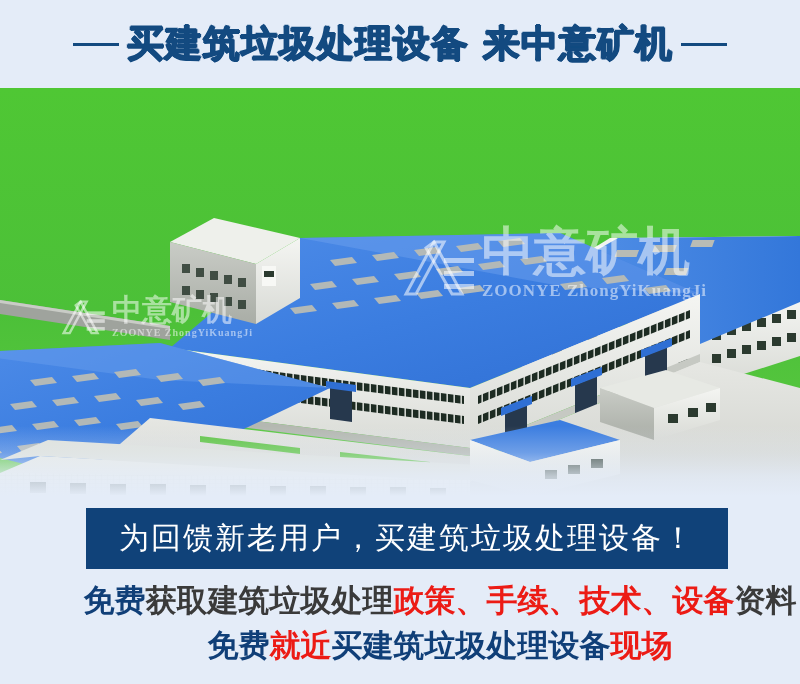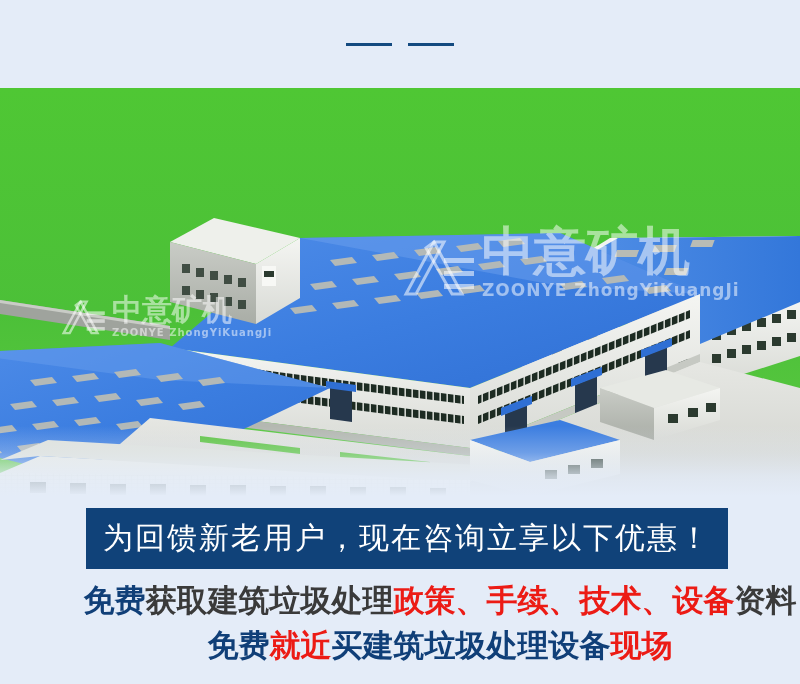--- a/index.html
+++ b/index.html
@@ -84,21 +84,21 @@
     display: flex;
     align-items: flex-end;
   }
   .wm .wm-mark {
     position: relative;
     display: inline-block;
     margin-right: 6px;
   }
   .wm .wm-text { display: inline-block; }
   .wm .wm-cn { display: block; line-height: 1; }
-  .wm .wm-en { display: block; line-height: 1.6; letter-spacing: 1px; }
+  .wm .wm-en { display: block; line-height: 1.6; letter-spacing: 1px; font-family: Liberation Serif, serif; }
 
   .wm-big  { left: 400px; top: 225px; }
   .wm-big .wm-cn { font-size: 52px; }
   .wm-big .wm-en { font-size: 17px; }
   .wm-small { left: 60px; top: 295px; }
   .wm-small .wm-cn { font-size: 30px; }
   .wm-small .wm-en { font-size: 10px; }
 
   
   .blue-banner {
@@ -139,20 +139,21 @@
   .seg-dark  { color: #3a3a3a; }
   .seg-red   { color: #ec1b15; }
 </style>
 </head>
 <body>
 
 <div class="page">
 
   <div class="header">
     <span class="header-rule left"></span>
+    <span class="header-title">买建筑垃圾处理设备 来中意矿机</span>
     <span class="header-rule right"></span>
   </div>
 
   <div class="photo">
     <svg viewBox="0 0 800 408" preserveAspectRatio="none">
       <defs>
         <linearGradient id="grassG" x1="0" y1="0" x2="0" y2="1">
           <stop offset="0%" stop-color="#4fc734"></stop>
           <stop offset="55%" stop-color="#4cc038"></stop>
           <stop offset="100%" stop-color="#5ecb45"></stop>
@@ -437,21 +438,21 @@
         <rect x="44" y="46" width="30" height="6" fill="rgba(255,255,255,0.55)"></rect>
       </svg>
     </span>
     <span class="wm-text">
       <span class="wm-cn">中意矿机</span>
       <span class="wm-en">ZOONYE  ZhongYiKuangJi</span>
     </span>
   </div>
 
   <div class="blue-banner">
-    <span class="blue-banner-text">为回馈新老用户，现在咨询立享以下优惠！</span>
+    <span class="blue-banner-text">为回馈新老用户，买建筑垃圾处理设备！</span>
   </div>
 
   <div class="offers">
     <div class="offer-line"><span class="seg-blue">免费</span><span class="seg-dark">获取建筑垃圾处理</span><span class="seg-red">政策、手续、技术、设备</span><span class="seg-dark">资料</span></div>
     <div class="offer-line"><span class="seg-blue">免费</span><span class="seg-red">就近</span><span class="seg-blue">买建筑垃圾处理设备</span><span class="seg-red">现场</span></div>
   </div>
 
 </div>
 
 </body></html>

